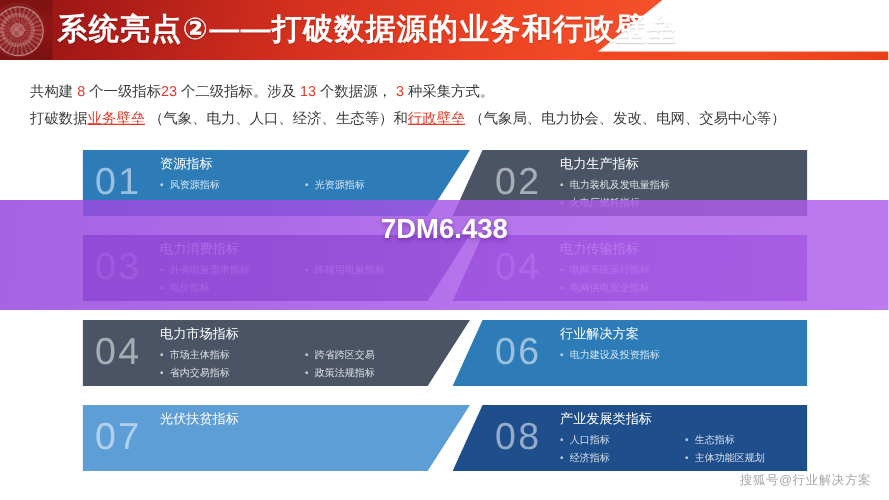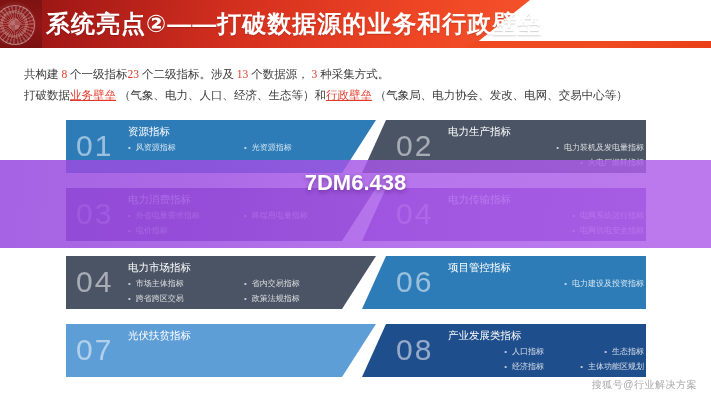--- a/index.html
+++ b/index.html
@@ -83,21 +83,20 @@
 
   
   .intro {
     position: absolute;
     left: 24px; top: 64px;
     width: 670px;
     color: #3a3a3a;
     font-size: 11.5px;
     line-height: 21px;
     white-space: nowrap;
-    font-family: Liberation Serif, serif;
   }
   .intro .line { display: block; }
   .intro .hl { color: #e03b2a; }
   .intro .hl-u { color: #e03b2a; text-decoration: underline; }
 
   
   .grid {
     position: absolute;
     left: 66px; top: 120px;
     width: 580px;
@@ -145,21 +144,21 @@
     color: #ffffff;
     white-space: nowrap;
   }
   .cell-right .cell-title { left: 86px; }
 
   .subs {
     position: absolute;
     left: 62px; top: 20px;
     width: 232px;
   }
-  .cell-right .subs { left: 86px; width: 200px; text-align: right; }
+  .cell-right .subs { left: 86px; width: 200px; }
   .sub {
     float: left;
     width: 50%;
     font-size: 8px;
     line-height: 15px;
     color: rgba(255,255,255,0.80);
     white-space: nowrap;
     box-sizing: border-box;
     padding-right: 4px;
   }
@@ -280,29 +279,29 @@
       </div>
     </div>
 
     <div class="row">
       <div class="cell cell-left">
         <div class="cell-bg" style="background: rgb(74, 84, 100);"></div>
         <div class="num">04</div>
         <div class="cell-title">电力市场指标</div>
         <div class="subs">
           <div class="sub">市场主体指标</div>
+          <div class="sub">跨省跨区交易</div>
           <div class="sub">省内交易指标</div>
-          <div class="sub">跨省跨区交易</div>
           <div class="sub">政策法规指标</div>
         </div>
       </div>
       <div class="cell cell-right">
         <div class="cell-bg" style="background: rgb(45, 124, 184);"></div>
         <div class="num">06</div>
-        <div class="cell-title">项目管控指标</div>
+        <div class="cell-title">行业解决方案</div>
         <div class="subs">
           <div class="sub wide">电力建设及投资指标</div>
         </div>
       </div>
     </div>
 
     <div class="row">
       <div class="cell cell-left">
         <div class="cell-bg" style="background: rgb(94, 158, 214);"></div>
         <div class="num">07</div>

